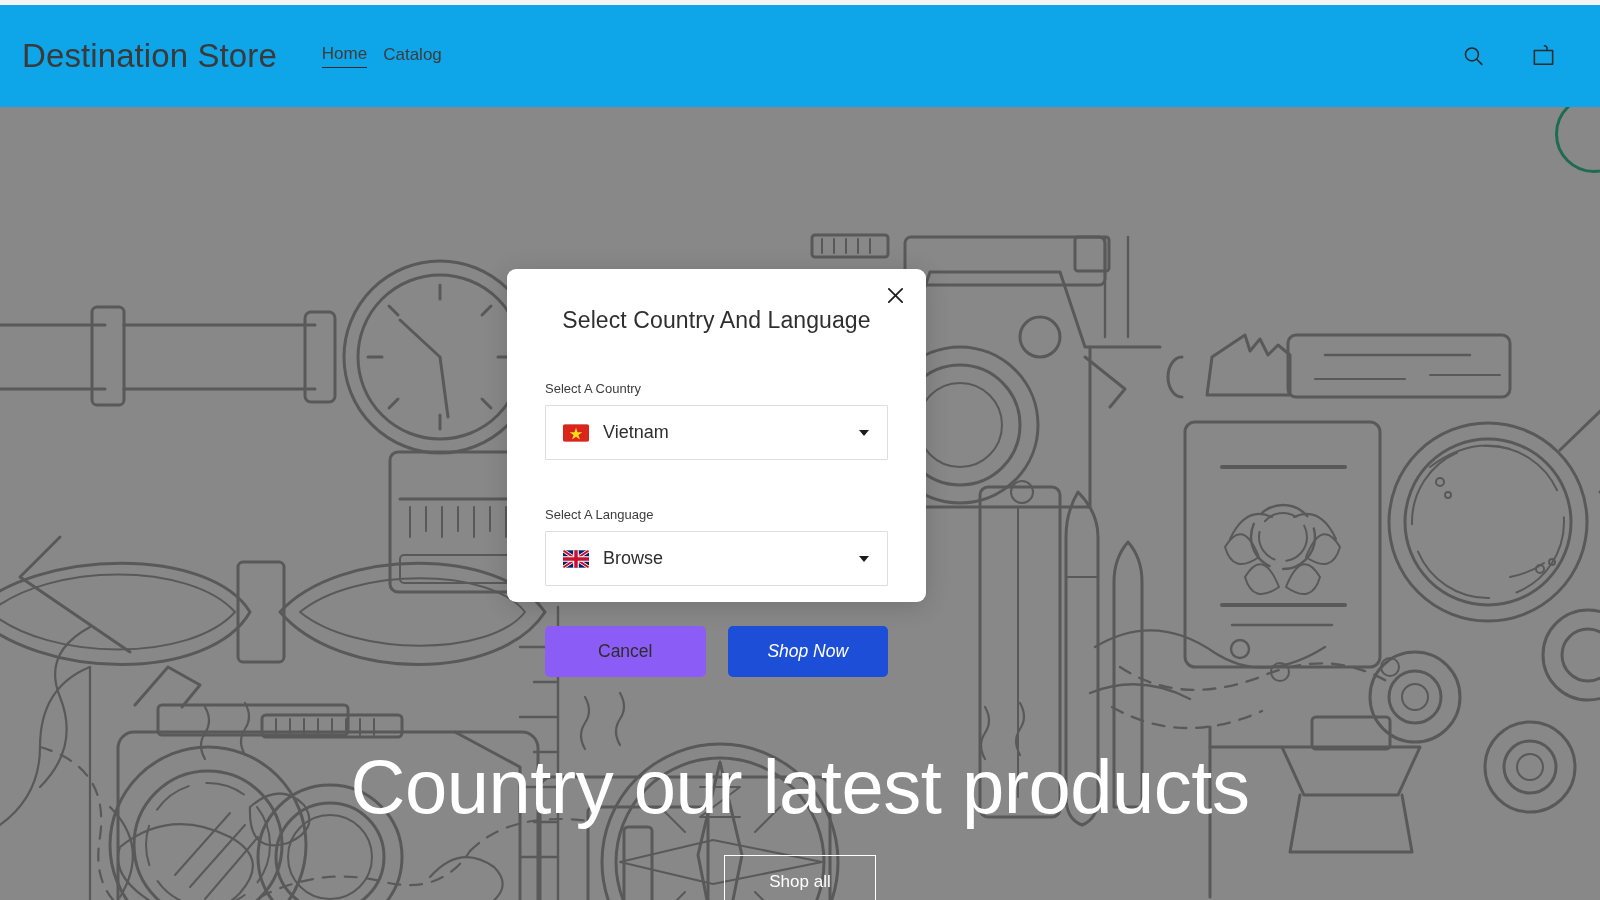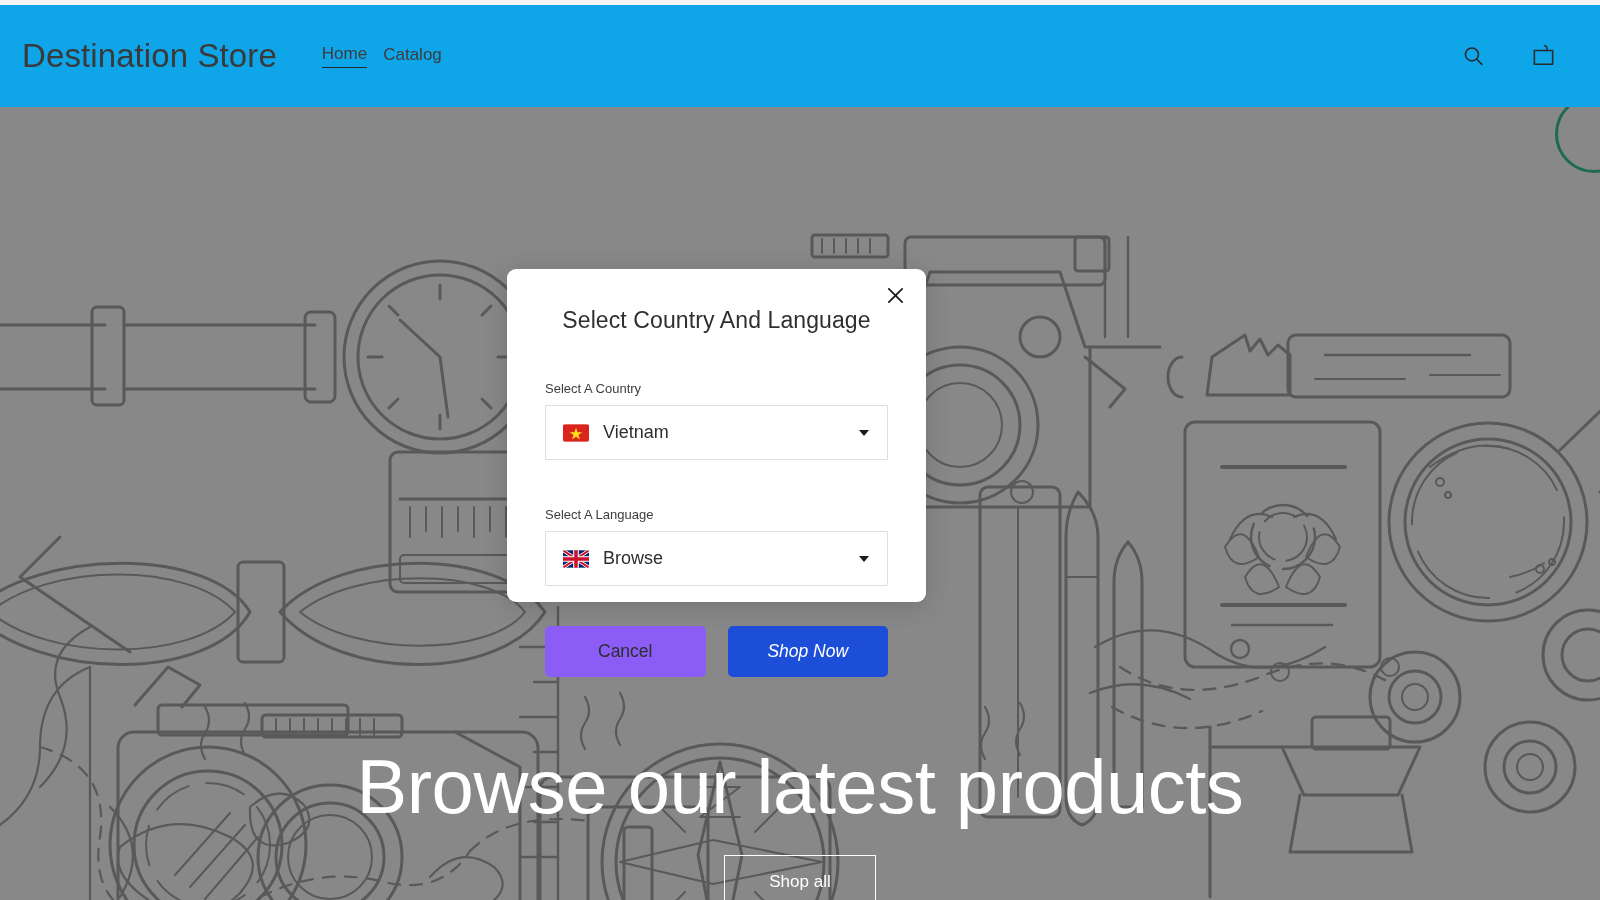--- a/index.html
+++ b/index.html
@@ -410,21 +410,21 @@
         </g>
 
       </g>
     </svg>
 
     <div class="hero-scrim"></div>
 
     <div class="edge-circle"></div>
 
     <div class="hero-content">
-      <div class="hero-title">Browse our latest products</div>
+      <div class="hero-title">Country our latest products</div>
       <button class="hero-btn">Shop all</button>
     </div>
   </div>
 
   <div class="modal-layer">
     <div class="modal">
 
       <button class="modal-close">
         <span>
           <svg width="19" height="19" viewBox="0 0 20 20" stroke="#1e1e1e" stroke-width="1.9" stroke-linecap="round">

